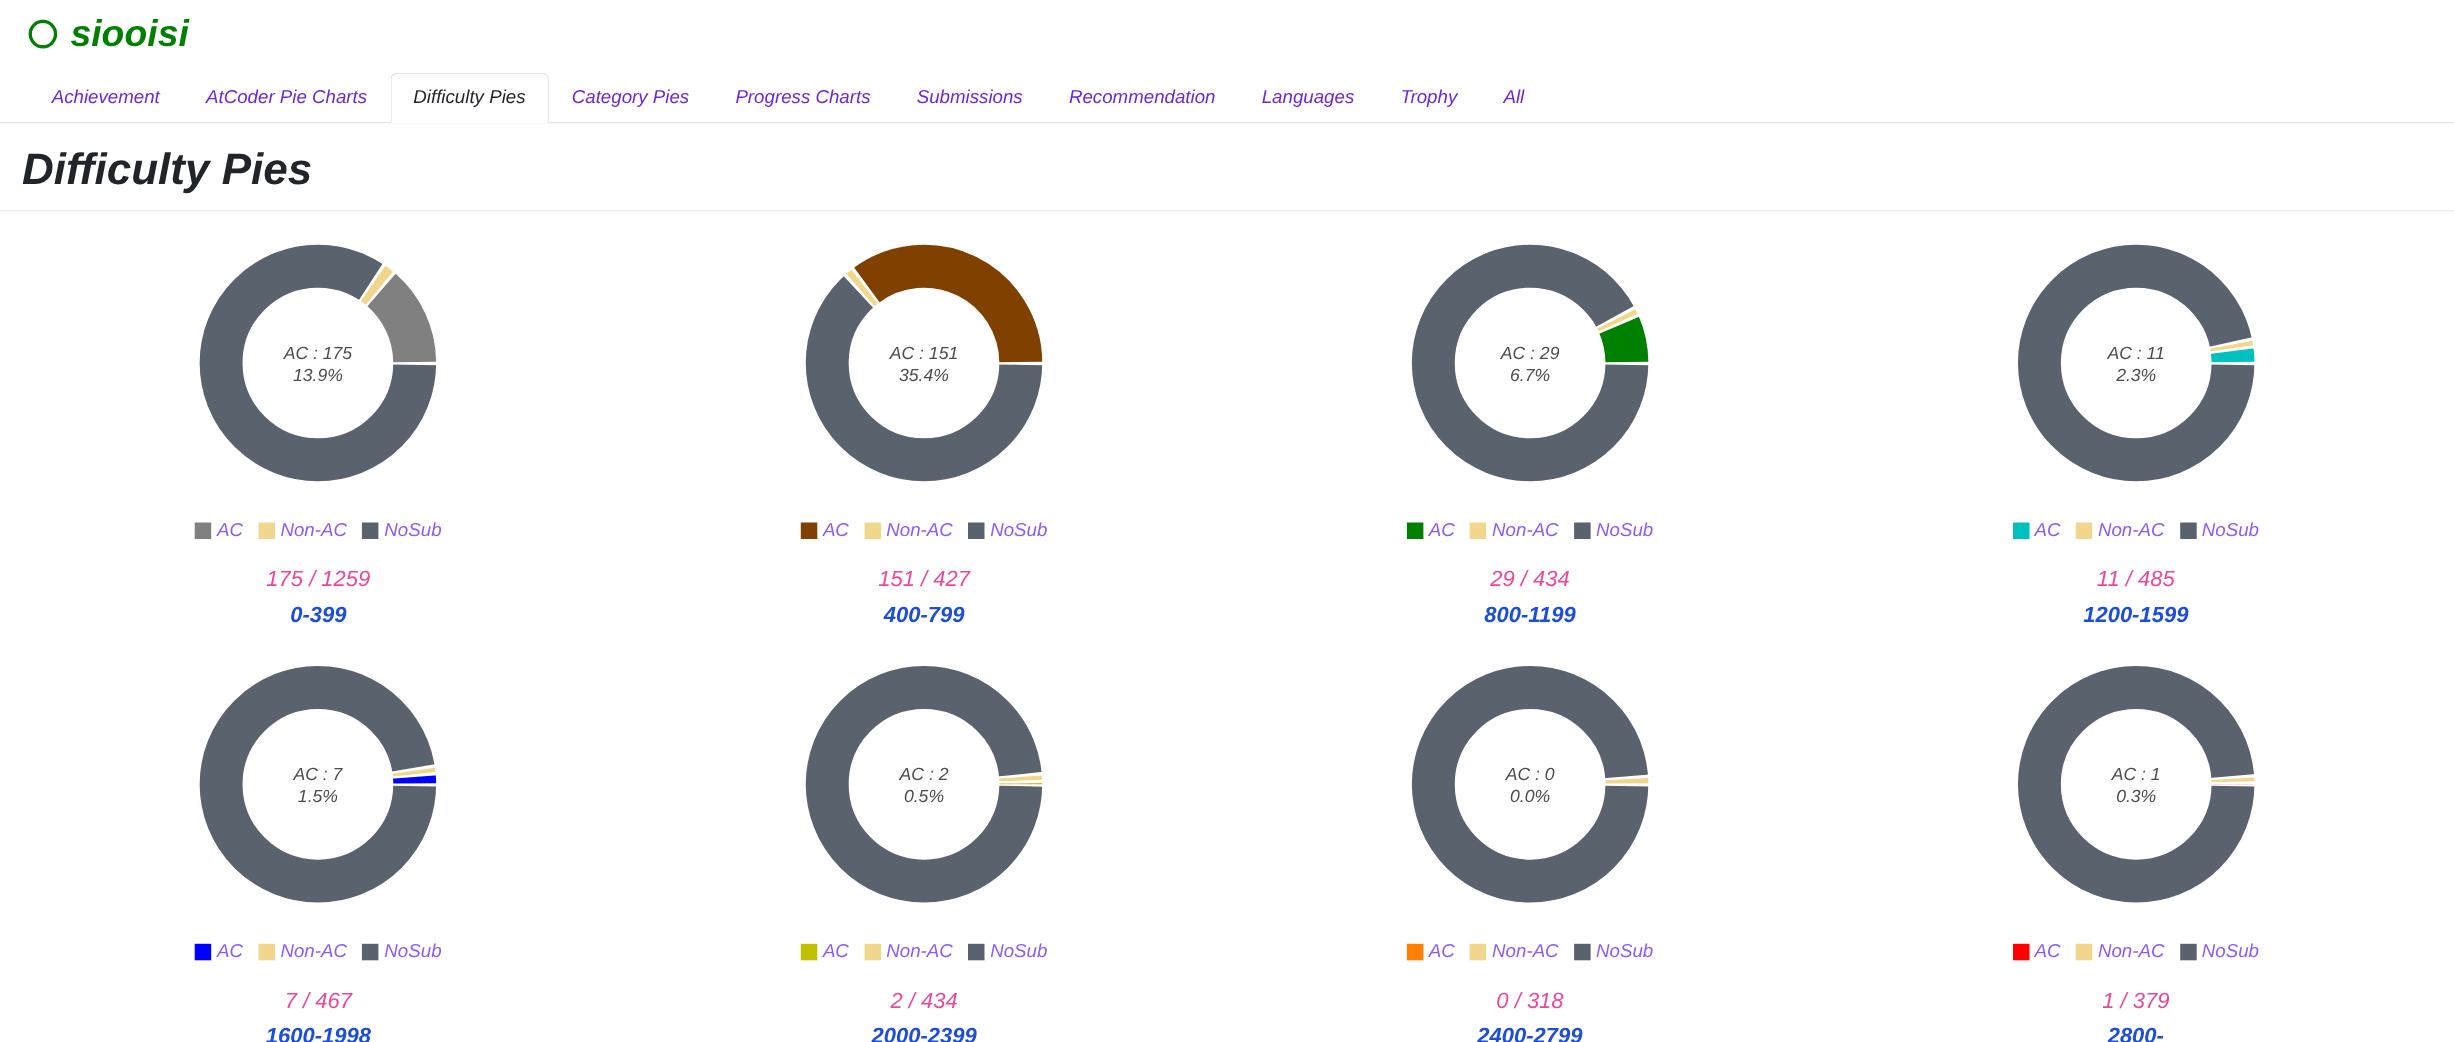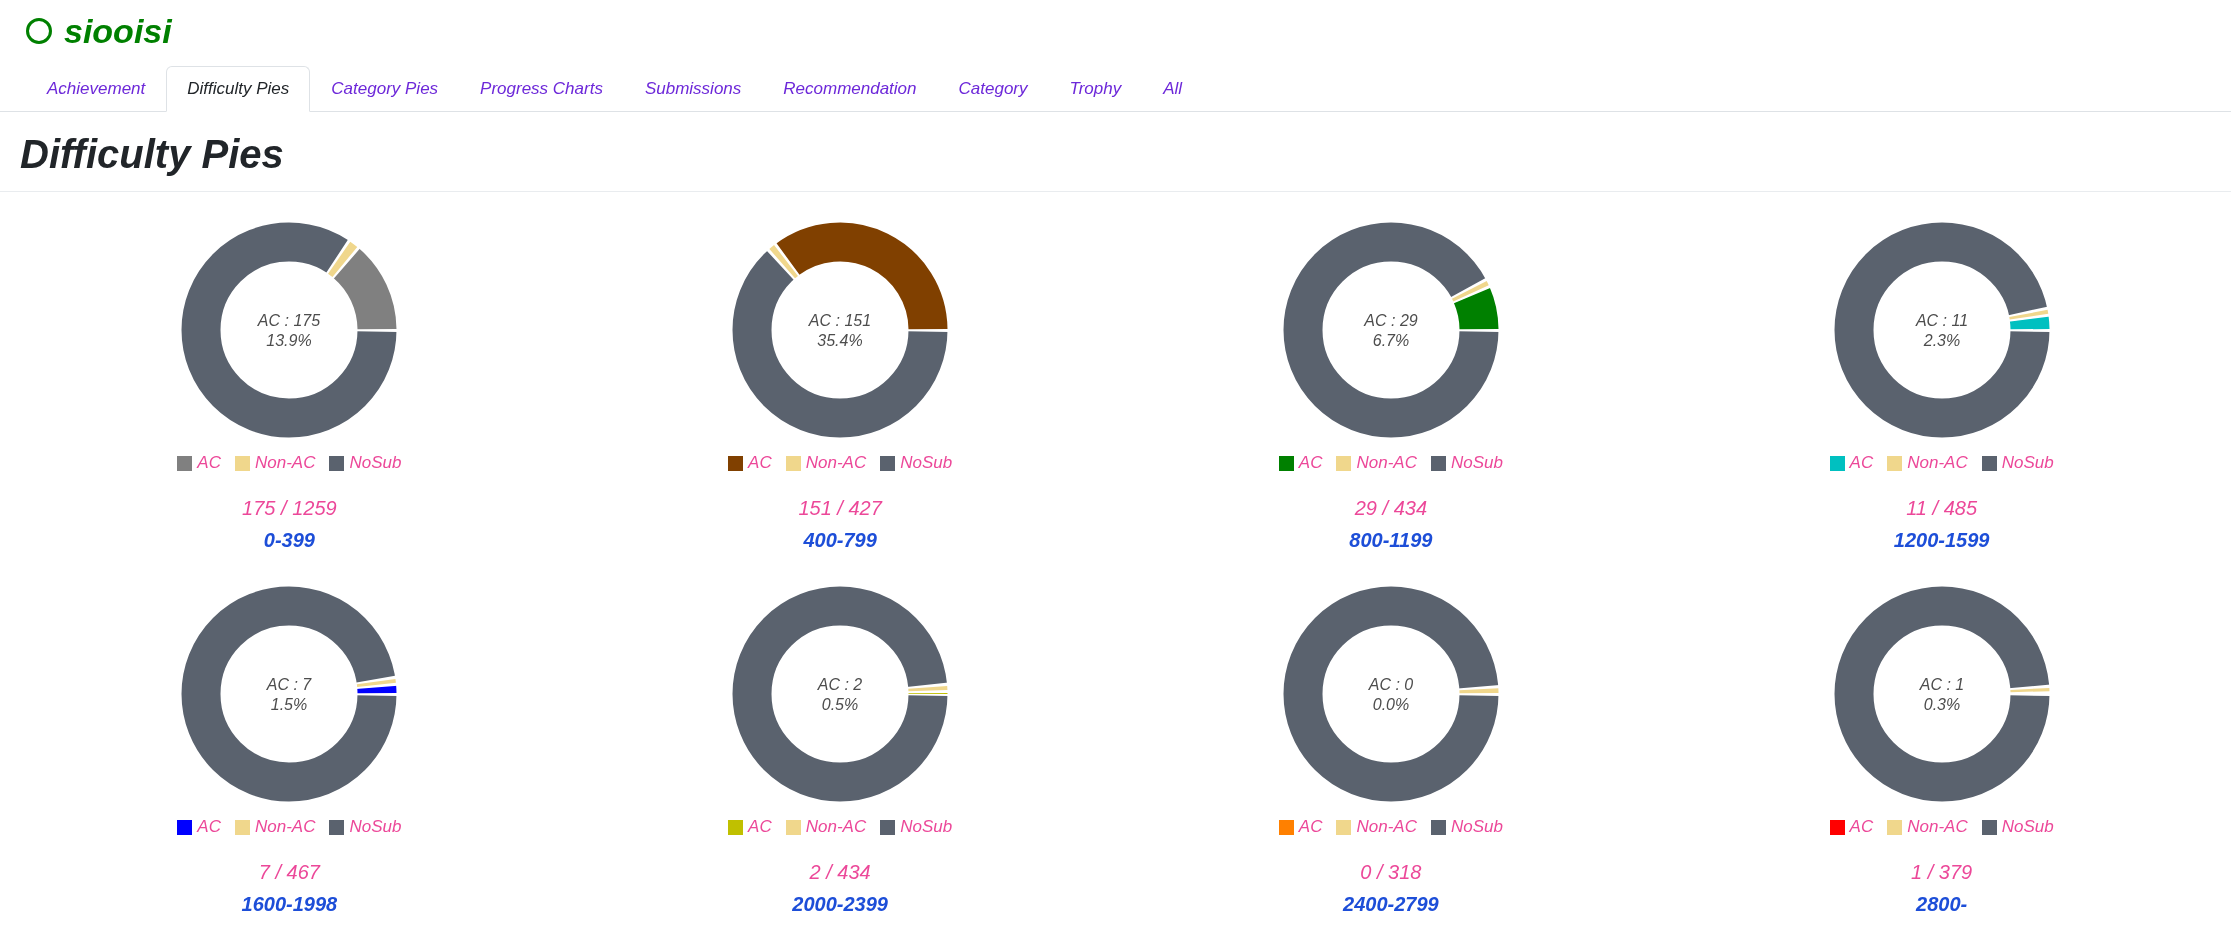--- a/index.html
+++ b/index.html
@@ -19,45 +19,46 @@
   
   h1.page-title { font-size: 40px; font-weight: 600; margin: 20px 0 14px 0; padding: 0 20px; color: #212529; }
   hr.rule { border: 0; border-top: 1px solid #e9ecef; margin: 0 0 26px 0; }
 
   
   .grid { display: grid; grid-template-columns: repeat(4, 1fr); row-gap: 30px; padding: 0 14px 30px 14px; }
   .card { display: flex; flex-direction: column; align-items: center; }
   svg.donut { display: block; }
   svg.donut text { font-family: "Liberation Sans", sans-serif; }
 
-  .legend { margin-top: 11px; font-size: 17px; color: #ec4899; display: flex; align-items: center; }
+  .legend { margin-top: 30px; font-size: 17px; color: #8b5cf6; display: flex; align-items: center; }
   .li { display: inline-flex; align-items: center; margin: 0 7px; }
   .sw { display: inline-block; width: 15px; height: 15px; margin-right: 5px; }
 
   .count { margin-top: 24px; font-size: 20px; color: #ec4899; }
   .range { margin-top: 9px; font-size: 20px; font-weight: 700; color: #1d4ed8; }
 </style>
 </head>
 <body>
 
 <div class="page">
 
   <header>
     <span class="circ" style="border-color: rgb(0, 128, 0);"></span>
     <span class="uname" style="color: rgb(0, 128, 0);">siooisi</span>
   </header>
 
   <nav class="tabs" id="tabs">
       <a class="tab" href="#"><span class="tab-label">Achievement</span></a>
+      <a class="tab" href="#"><span class="tab-label">AtCoder Pie Charts</span></a>
       <a class="tab active" href="#"><span class="tab-label">Difficulty Pies</span></a>
       <a class="tab" href="#"><span class="tab-label">Category Pies</span></a>
       <a class="tab" href="#"><span class="tab-label">Progress Charts</span></a>
       <a class="tab" href="#"><span class="tab-label">Submissions</span></a>
       <a class="tab" href="#"><span class="tab-label">Recommendation</span></a>
-      <a class="tab" href="#"><span class="tab-label">Category</span></a>
+      <a class="tab" href="#"><span class="tab-label">Languages</span></a>
       <a class="tab" href="#"><span class="tab-label">Trophy</span></a>
       <a class="tab" href="#"><span class="tab-label">All</span></a>
     </nav>
 
   <h1 class="page-title">Difficulty Pies</h1>
   <hr class="rule">
 
   <div class="grid" id="charts">
       <div class="card">
     <svg class="donut" width="224" height="224" viewBox="0 0 224 224">

